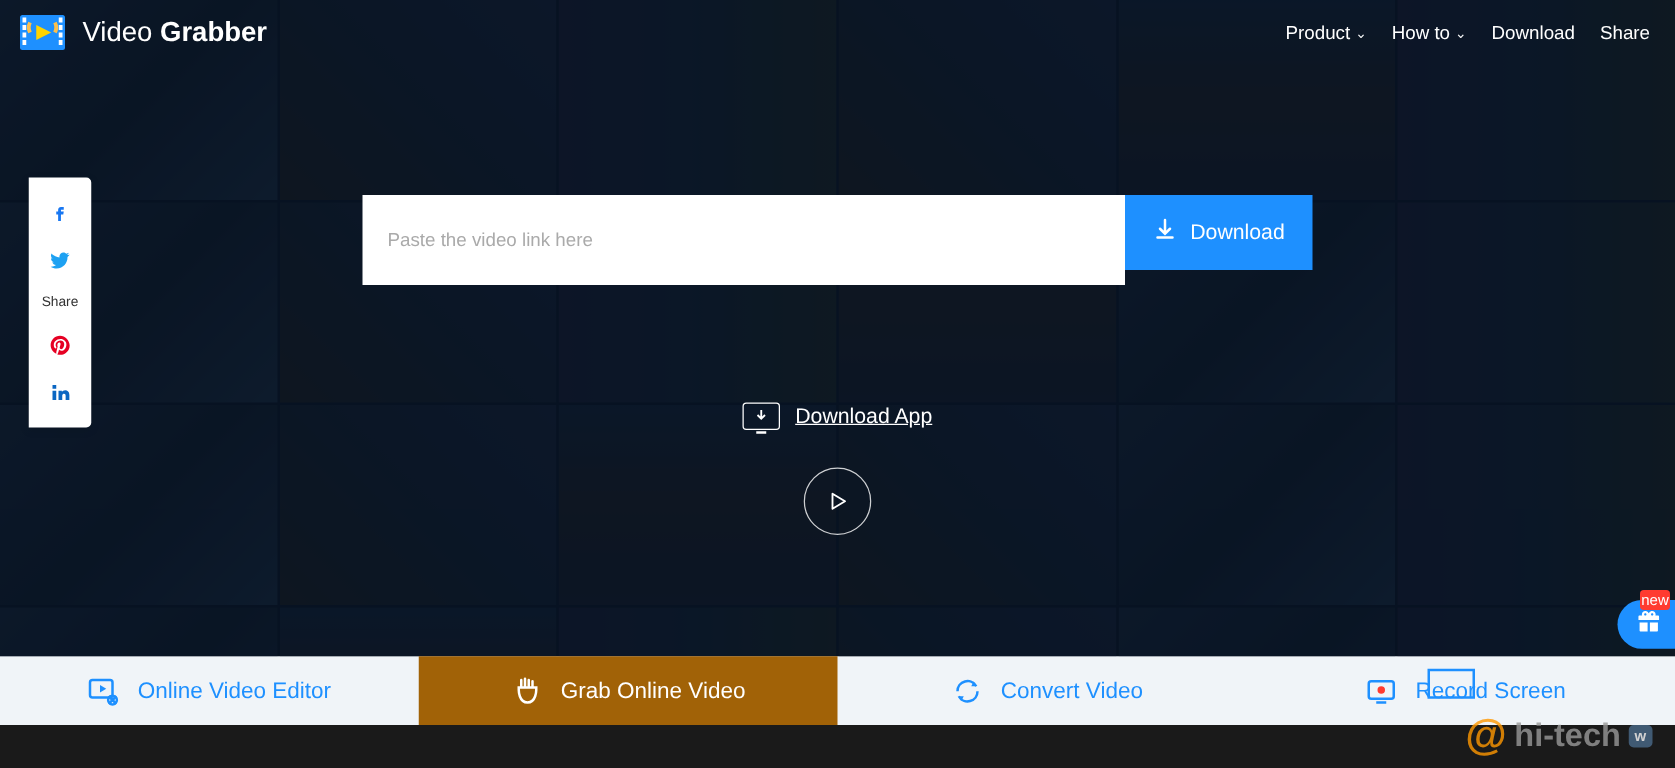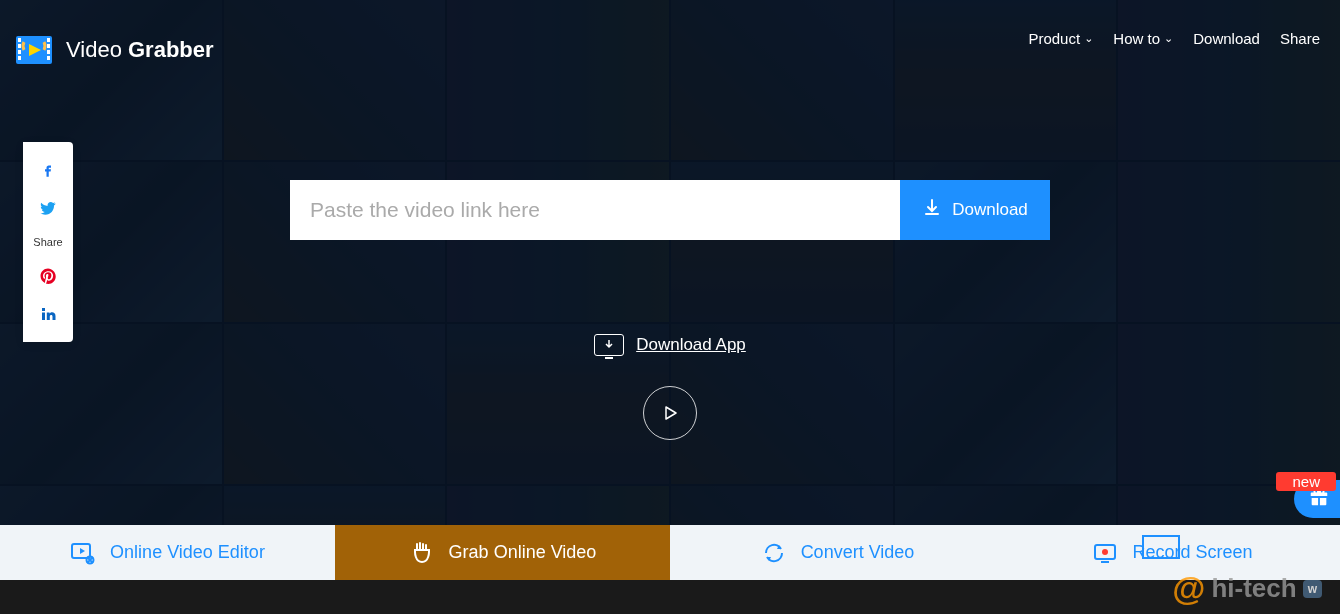--- a/index.html
+++ b/index.html
@@ -26,42 +26,42 @@
 .bg-grid div:nth-child(3n) { background: linear-gradient(90deg, #302848, #203848, #384028); }
 .bg-grid div:nth-child(5n) { background: linear-gradient(180deg, #203850, #383028, #282838); }
 .hero-overlay { position:absolute; inset:0; background: rgba(5,15,30,0.55); }
 
 .topbar {
   position: relative; z-index: 5;
   display: flex; align-items: center; justify-content: space-between;
   padding: 10px 20px 0 14px;
   color: #fff;
 }
-.logo { display: flex; align-items: center; gap: 12px; margin-top: 24px; }
+.logo { display: flex; align-items: center; gap: 12px; }
 .logo-icon { width: 40px; height: 32px; position: relative; }
 .logo-text { font-size: 22px; font-weight: 300; }
 .logo-text b { font-weight: 700; }
 
 .nav { display: flex; align-items: flex-end; gap: 20px; font-size: 15px; }
 .nav-item { display: flex; align-items: center; gap: 4px; cursor: pointer; }
 .chev-down { font-size: 11px; }
 
 .hero-content {
   position: relative; z-index: 5;
   text-align: center; color: #fff;
   padding-top: 70px;
 }
 .hero-title { font-size: 38px; font-family: Georgia, serif; font-weight: 400; }
 
 .search-row {
   display: flex; justify-content: center; margin-top: 44px;
 }
 .url-input {
-  width: 610px; height: 60px; border: none; outline: none;
-  font-size: 21px; padding: 0 20px; color: #333;
+  width: 610px; height: 72px; border: none; outline: none;
+  font-size: 15px; padding: 0 20px; color: #333;
 }
 .url-input::placeholder { color: #aaa; }
 .dl-btn {
   width: 150px; height: 60px; background: #1e90ff; color: #fff;
   display: flex; align-items: center; justify-content: center; gap: 10px;
   font-size: 17px; cursor: pointer; border: none;
 }
 
 .app-link {
   display: inline-flex; align-items: center; gap: 12px;
@@ -97,22 +97,22 @@
 .gift-badge {
   position: absolute; right: 0; top: 480px; z-index: 10;
   background: #1e90ff; color: #fff;
   border-radius: 22px 0 0 22px;
   padding: 6px 10px 6px 14px;
   display: flex; align-items: center; gap: 6px;
   cursor: pointer;
 }
 .gift-new {
   position: absolute; top: -8px; right: 4px;
-  background: #ff3b30; color: #fff; font-size: 15px;
-  padding: 1px 16px; border-radius: 3px;
+  background: #ff3b30; color: #fff; font-size: 12px;
+  padding: 1px 1px; border-radius: 3px;
 }
 
 .tabs {
   display: flex; height: 55px; width: 100%;
   background: #f0f4f8;
 }
 .tab {
   flex: 1; display: flex; align-items: center; justify-content: center; gap: 14px;
   color: #1e90ff; font-size: 18px; cursor: pointer;
   position: relative;

